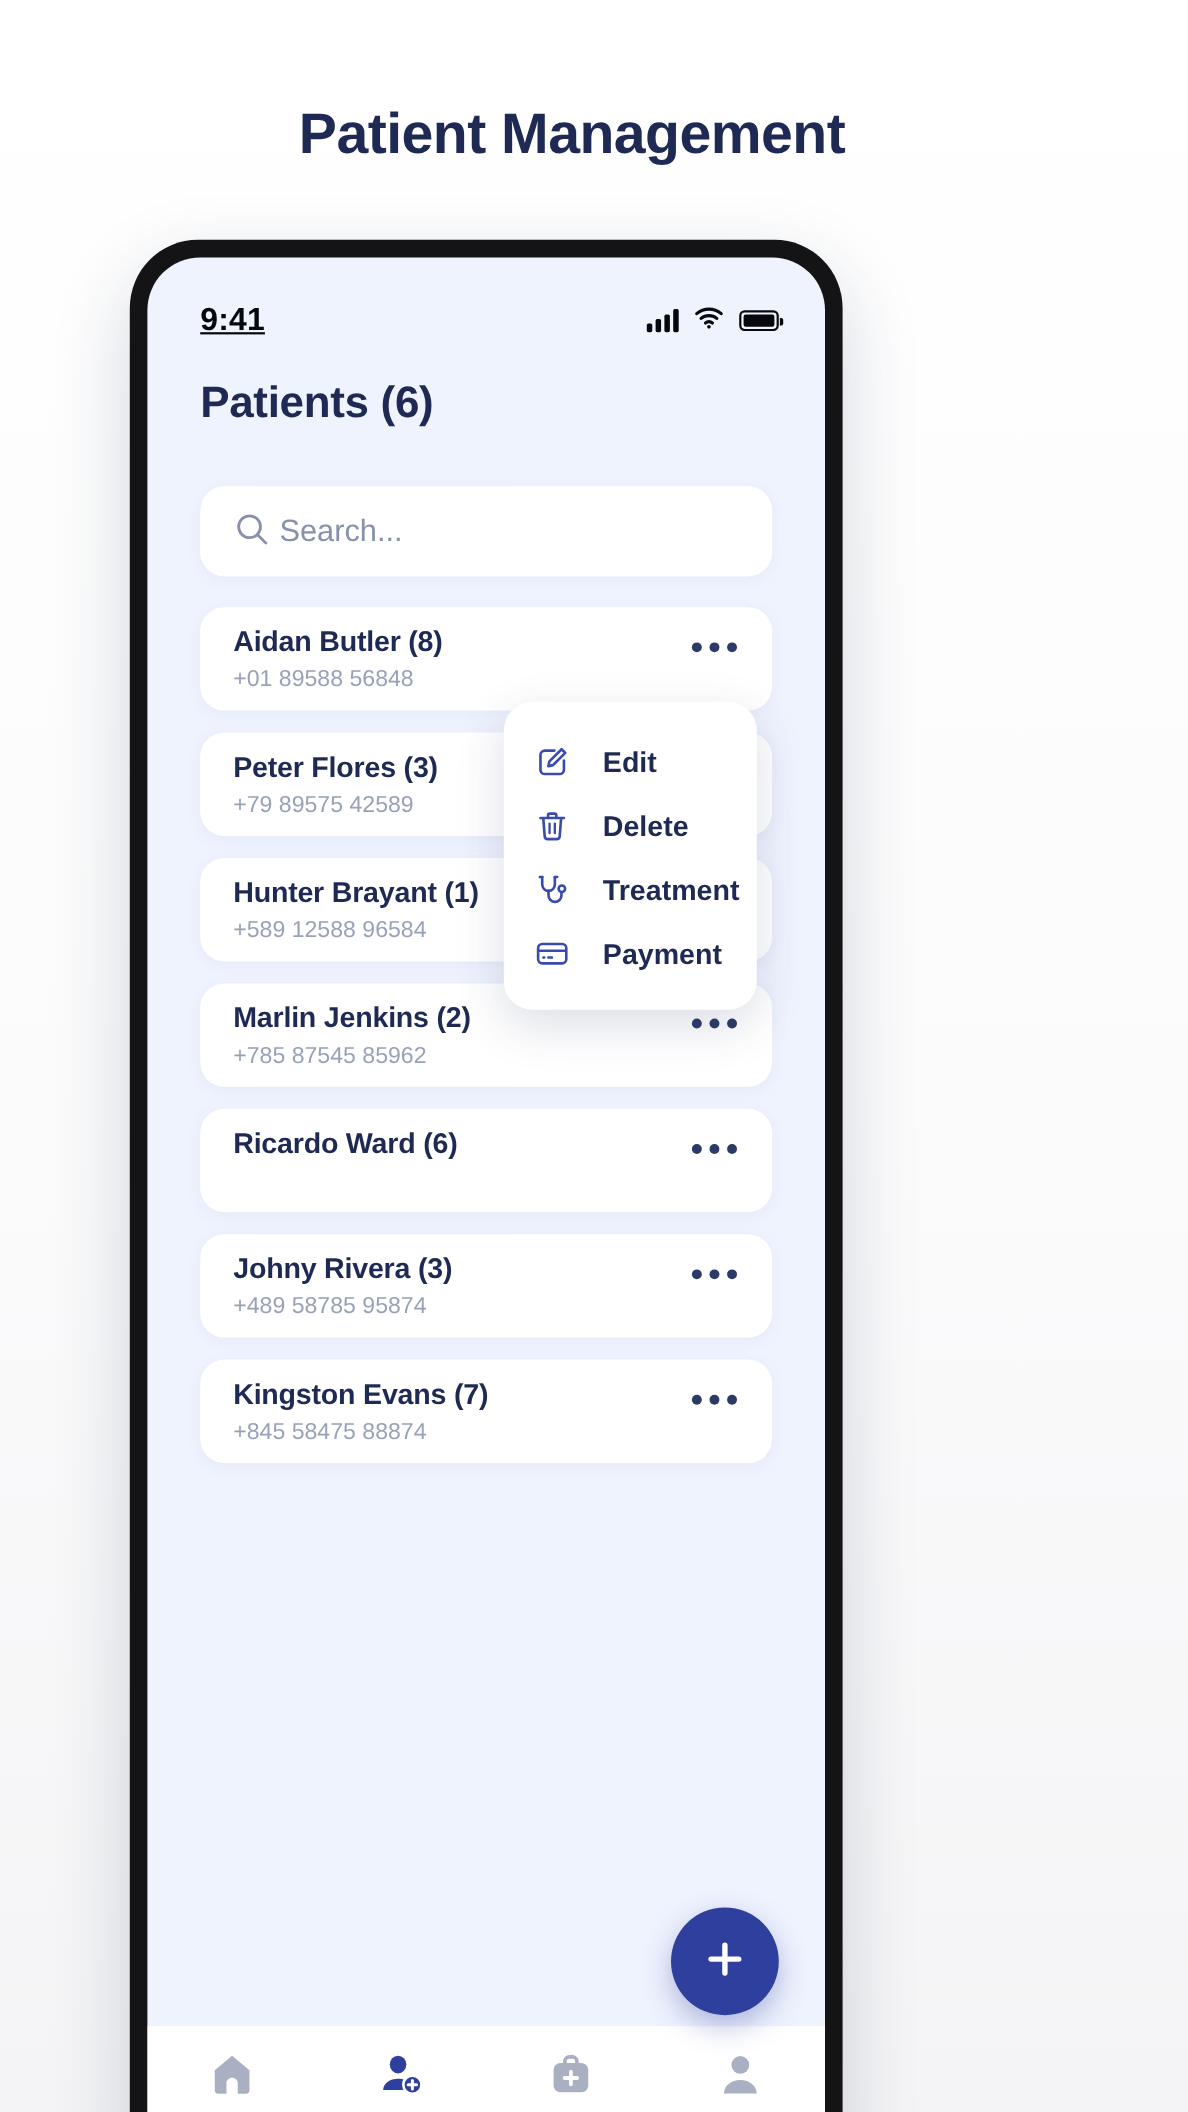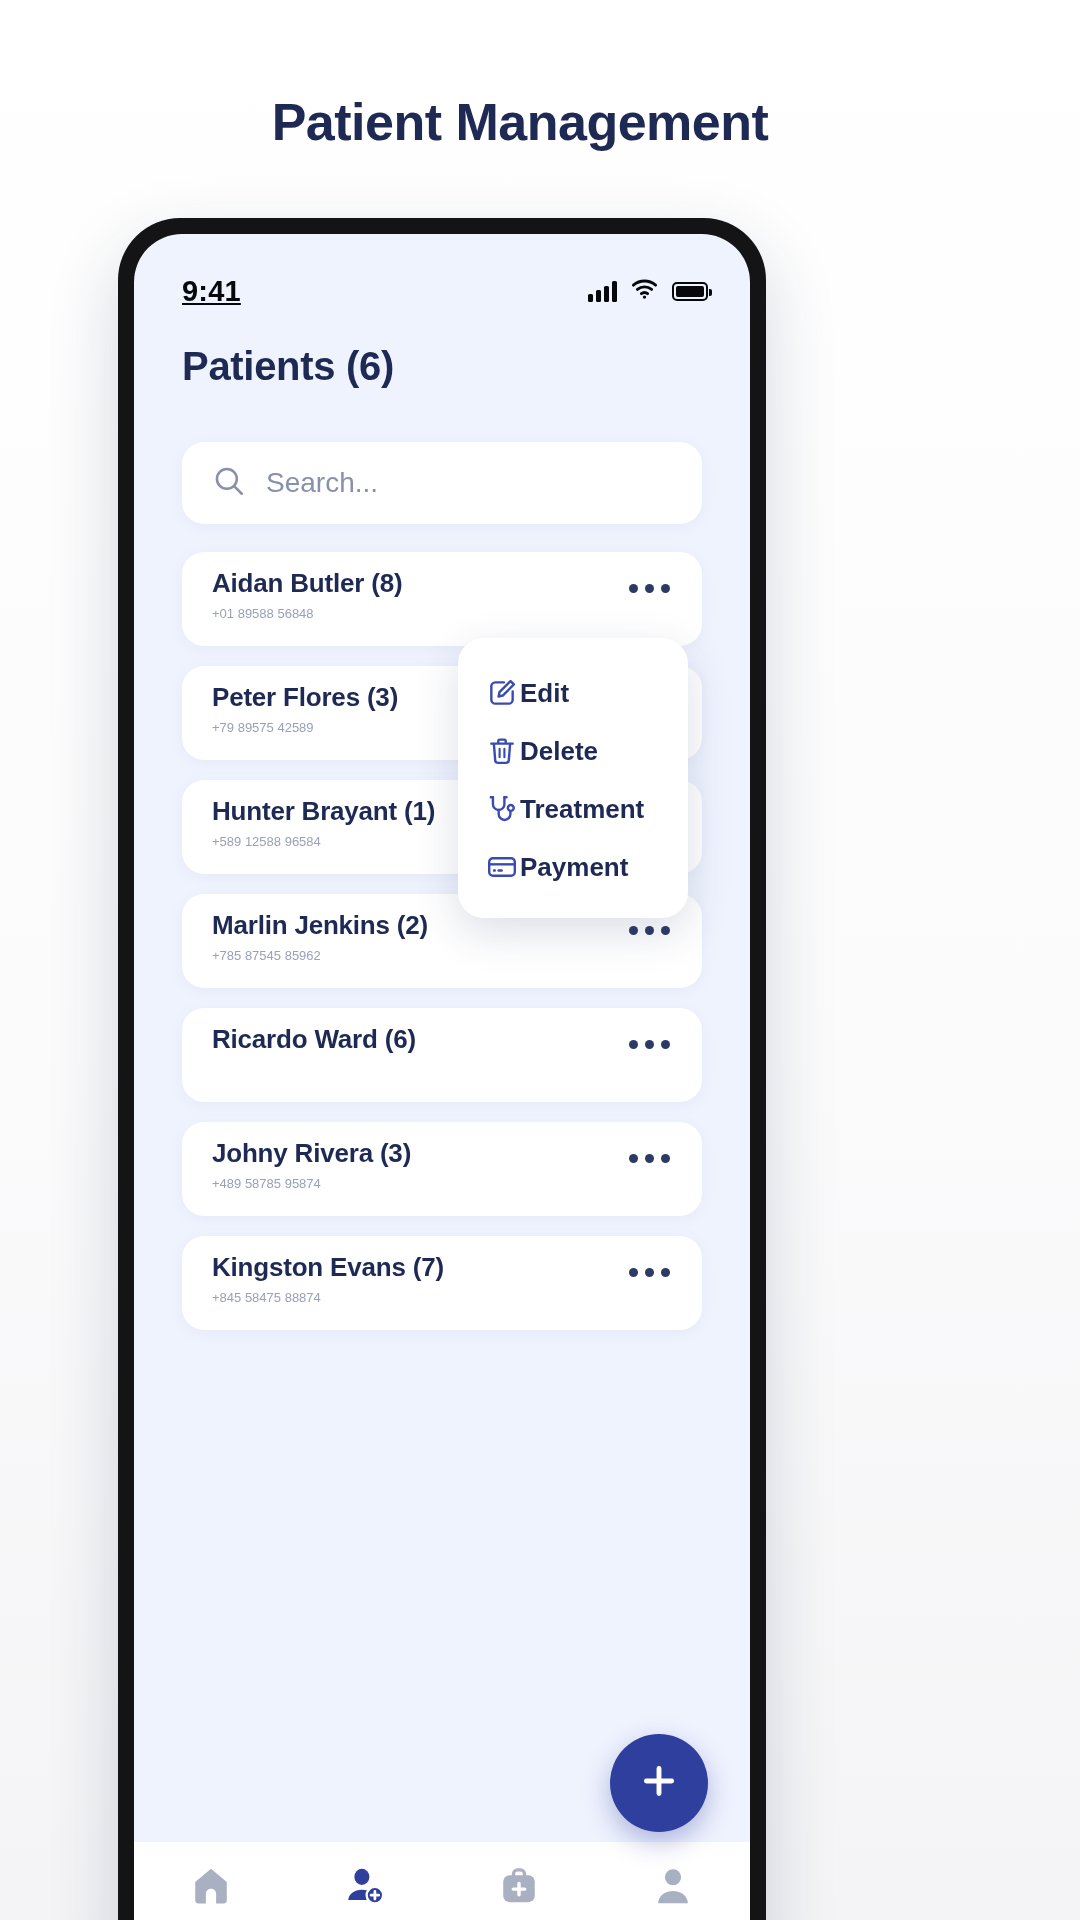--- a/index.html
+++ b/index.html
@@ -76,60 +76,60 @@
     position: absolute; top: 110px; left: 48px;
     font-size: 40px; font-weight: 800; color: #1e2a53;
     letter-spacing: -0.3px;
   }
 
   
   .search {
     position: absolute; top: 208px; left: 48px;
     width: 520px; height: 82px;
     background: #ffffff; border-radius: 22px;
-    display: flex; align-items: center; gap: 20px;
+    display: flex; align-items: center; gap: 8px;
     padding: 0 30px;
     box-shadow: 0 3px 14px rgba(110,125,175,0.07);
   }
   .search-ph { font-size: 28px; color: #8891ab; }
 
   
   .plist {
     position: absolute; top: 318px; left: 48px;
     width: 520px;
     display: flex; flex-direction: column; gap: 20px;
   }
   .pcard {
     position: relative;
     background: #ffffff; border-radius: 22px;
     height: 94px;
     padding: 16px 26px 0 30px;
     box-shadow: 0 3px 14px rgba(110,125,175,0.07);
   }
   .pname { font-size: 26px; font-weight: 800; color: #1e2a53; letter-spacing: -0.2px; }
-  .pphone { font-size: 13px; color: #99a1b8; margin-top: 7px; }
+  .pphone { font-size: 21px; color: #99a1b8; margin-top: 7px; }
   .dots {
     position: absolute; right: 32px; top: 32px;
     display: flex; gap: 7px;
   }
   .dots i { width: 9px; height: 9px; border-radius: 50%; background: #2c3a66; display:block; }
 
   
   .menu {
     position: absolute;
     left: 324px; top: 404px;
     width: 230px;
     background: #ffffff;
     border-radius: 26px;
     padding: 26px 0 22px 0;
     box-shadow: 0 14px 44px rgba(42,56,105,0.16);
     z-index: 40;
   }
   .mitem {
-    display: flex; align-items: center; gap: 2px;
+    display: flex; align-items: center; gap: 30px;
     padding: 13px 0 13px 28px;
   }
   .mlabel { font-size: 26px; font-weight: 700; color: #1e2a53; }
   .micon { width: 32px; height: 32px; flex: 0 0 32px; color: #3a4bb0; }
   .micon svg { width: 100%; height: 100%; display: block; }
 
   
   .fab {
     position: absolute;
     right: 42px; bottom: 160px;

